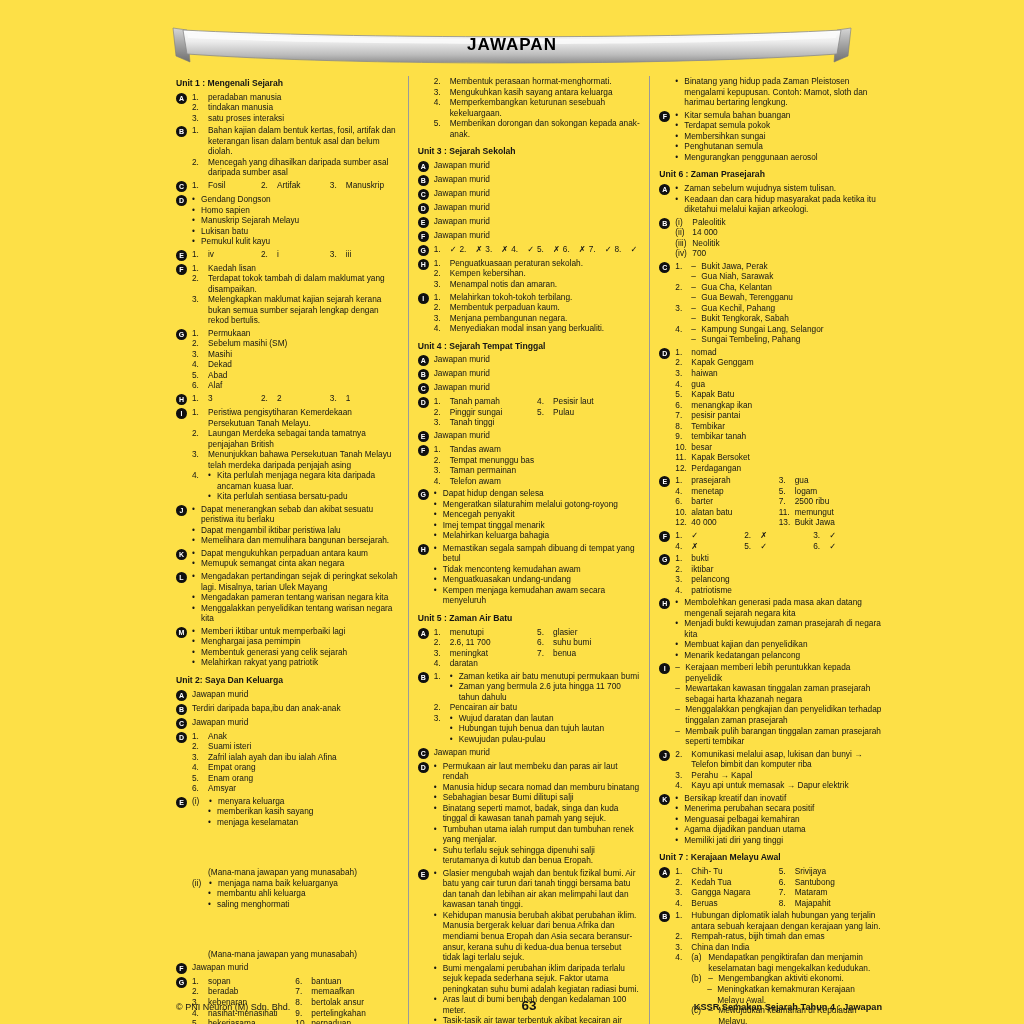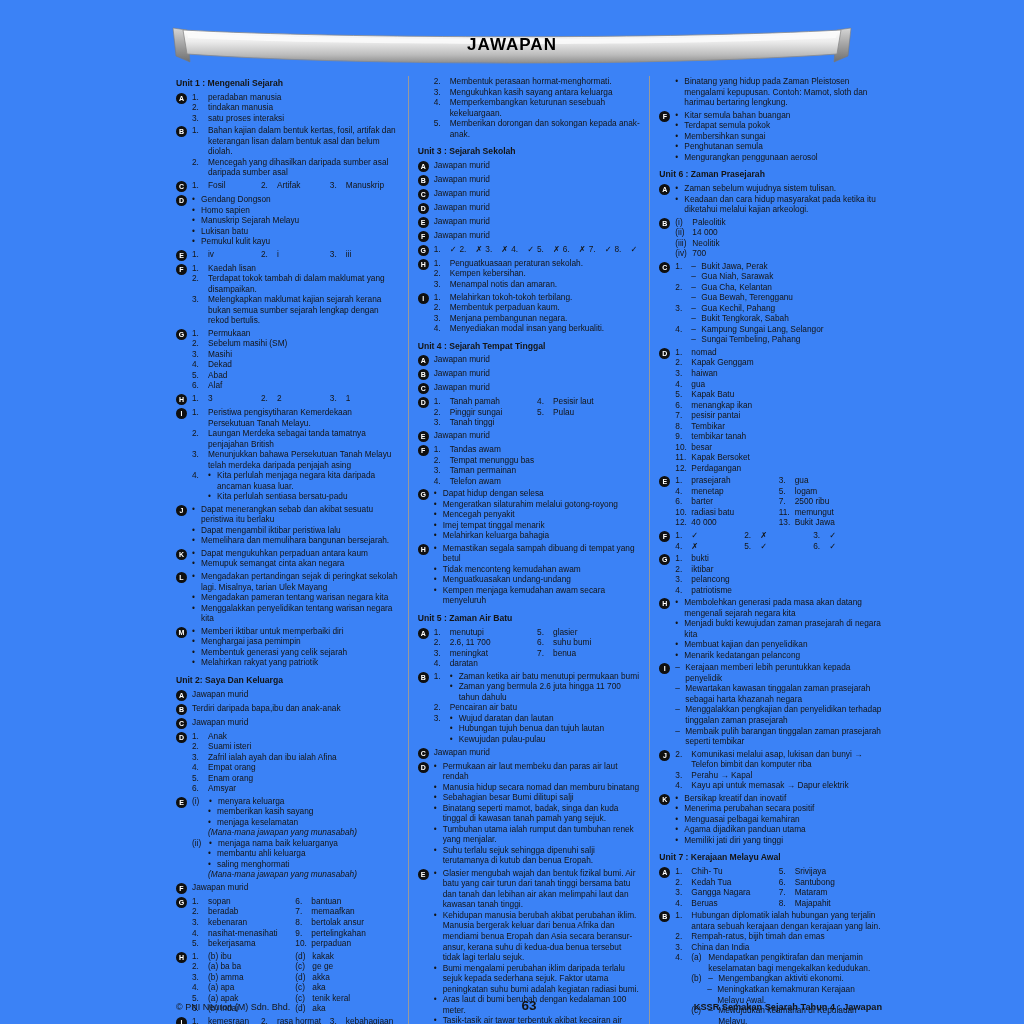--- a/index.html
+++ b/index.html
@@ -1,16 +1,16 @@
 <!DOCTYPE html>
 <html><head>
 <meta charset="utf-8">
 <style>
   html,body{margin:0;padding:0;background:#fff;}
-  .page{position:relative;width:1024px;height:1024px;background:#3b82f6;overflow:hidden;
+  .page{position:relative;width:1024px;height:1024px;background:#fde047;overflow:hidden;
         font-family:"Liberation Sans",sans-serif;color:#141414;}
   
   .banner{position:absolute;top:26px;left:50%;transform:translateX(-50%);width:690px;height:44px;}
   .banner svg{position:absolute;top:0;left:0;}
   .banner-title{position:absolute;top:9px;left:0;right:0;text-align:center;
         font-weight:bold;font-size:17px;letter-spacing:1px;color:#000;}
   
   .content{position:absolute;top:76px;left:176px;width:706px;min-height:912px;
         display:flex;align-items:stretch;}
   .col{flex:1;min-width:0;padding:0 9px;}
@@ -21,21 +21,21 @@
   .col > .unit-title:first-child{margin-top:2px;}
   .item{display:flex;margin-bottom:2px;}
   .badge{flex:none;width:11px;height:11px;border-radius:50%;background:#101010;color:#fff;
         font-size:7px;font-weight:bold;display:flex;align-items:center;justify-content:center;
         margin:1px 5px 0 0;}
   .badge.ghost{visibility:hidden;}
   .body{flex:1;min-width:0;}
   .row{display:flex;align-items:flex-start;font-size:8.3px;line-height:1.27;}
   .mk{flex:none;white-space:pre;}
   .tx{flex:1;min-width:0;}
-  .em{font-style:italic;}
+  .em{margin-top:40px;}
   .cols{display:flex;}
   .cell{display:flex;flex:1;min-width:0;font-size:8.3px;line-height:1.27;}
   
   .footer{position:absolute;left:176px;width:706px;top:998px;display:flex;
         align-items:baseline;justify-content:space-between;}
   .footer-left{font-size:9px;flex:1;text-align:left;}
   .footer-page{font-size:13.5px;font-weight:bold;flex:none;}
   .footer-right{font-size:9.2px;font-weight:bold;flex:1;text-align:right;}
 </style>
 </head>
@@ -298,21 +298,21 @@
               <span class="mk" style="width: 9px;">•</span>
               <span class="tx">Menggalakkan penyelidikan tentang warisan negara kita</span>
             </div>
           </div>
         </div>
         <div class="item">
           <span class="badge">M</span>
           <div class="body">
             <div class="row">
               <span class="mk" style="width: 9px;">•</span>
-              <span class="tx">Memberi iktibar untuk memperbaiki diri</span>
+              <span class="tx">Memberi iktibar untuk memperbaiki lagi</span>
             </div>
             <div class="row">
               <span class="mk" style="width: 9px;">•</span>
               <span class="tx">Menghargai jasa pemimpin</span>
             </div>
             <div class="row">
               <span class="mk" style="width: 9px;">•</span>
               <span class="tx">Membentuk generasi yang celik sejarah</span>
             </div>
             <div class="row">
@@ -1189,21 +1189,21 @@
                 <span class="tx">barter</span>
               </div>
               <div class="cell">
                 <span class="mk" style="width: 16px;">7.</span>
                 <span class="tx">2500 ribu</span>
               </div>
             </div>
             <div class="row cols">
               <div class="cell">
                 <span class="mk" style="width: 16px;">10.</span>
-                <span class="tx">radiasi batu</span>
+                <span class="tx">alatan batu</span>
               </div>
               <div class="cell">
                 <span class="mk" style="width: 16px;">11.</span>
                 <span class="tx">memungut</span>
               </div>
             </div>
             <div class="row cols">
               <div class="cell">
                 <span class="mk" style="width: 16px;">12.</span>
                 <span class="tx">40 000</span>

